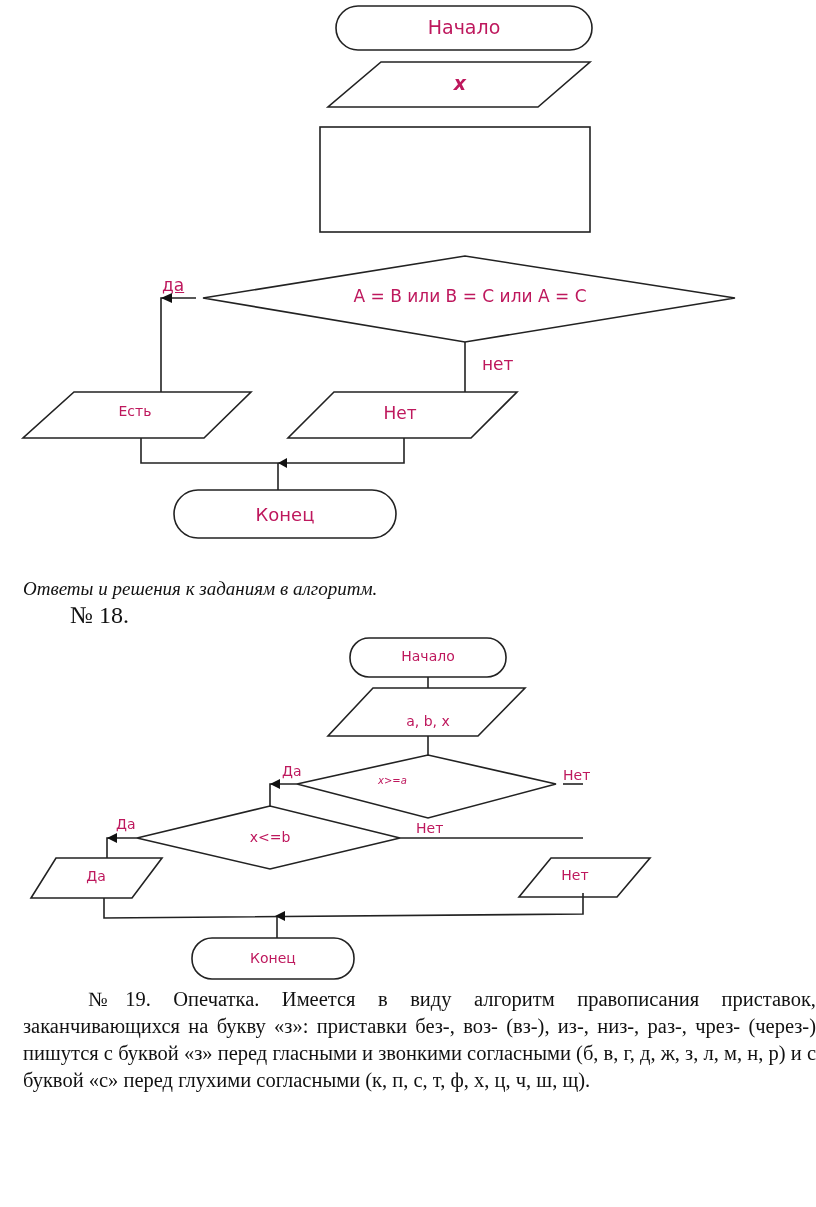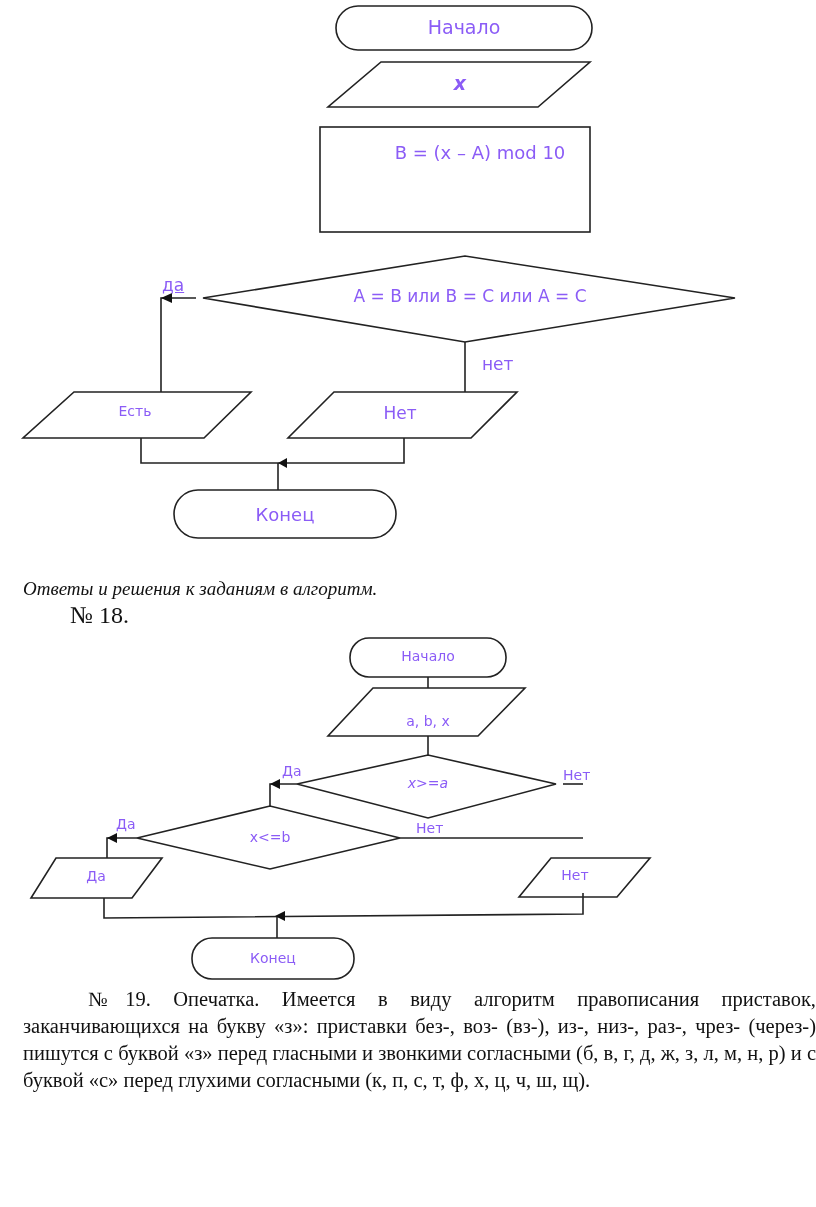--- a/index.html
+++ b/index.html
@@ -1,18 +1,18 @@
 <!DOCTYPE html>
 <html><head>
 <meta charset="utf-8">
 <style>
   html, body { margin: 0; padding: 0; background: #ffffff; }
   body { width: 816px; height: 1207px; position: relative; overflow: hidden; color: #111; }
   svg { position: absolute; left: 0; top: 0; }
-  .lbl { font-family: "DejaVu Sans", sans-serif; position: absolute; color: #8b5cf6; white-space: nowrap; }
+  .lbl { font-family: "DejaVu Sans", sans-serif; position: absolute; color: #be185d; white-space: nowrap; }
   .shape { fill: #fff; stroke: #222; stroke-width: 1.6; }
   .line { fill: none; stroke: #222; stroke-width: 1.6; }
   .arrow { fill: #111; }
   .serif { font-family: "Liberation Serif", serif; }
   .heading-it { position: absolute; left: 23px; top: 578px; font-size: 19px; font-style: italic; }
   .num18 { position: absolute; left: 70px; top: 602px; font-size: 24px; }
   .para { position: absolute; left: 23px; top: 986px; width: 793px; font-size: 20.5px; line-height: 27px; text-align: justify; }
   .para .indent { display: inline-block; width: 48px; }
   .pagenum { position: absolute; left: 816px; top: 1180px; font-family: "DejaVu Sans", sans-serif; font-size: 13px; }
 </style>
@@ -63,35 +63,34 @@
 
   <polyline class="line" points="104,898 104,918 583,914 583,893"></polyline>
   <line class="line" x1="277" y1="916" x2="277" y2="938"></line>
   <polygon class="arrow" points="275,916 285,911 285,921"></polygon>
   <rect class="shape" x="192" y="938" width="162" height="41" rx="20" ry="20"></rect>
 </svg>
 
 <div class="lbl" style="left:336px;top:16px;width:256px;text-align:center;font-size:19px;">Начало</div>
 <div class="lbl" style="left:330px;top:72px;width:260px;text-align:center;font-size:19px;font-weight:bold;font-style:italic;">x</div>
 <div class="lbl" style="left:320px;top:139px;width:320px;text-align:center;font-size:18px;line-height:27px;">
-  <div>B = (x – A) mod 10</div>
 </div>
 <div class="lbl" style="left:290px;top:286px;width:360px;text-align:center;font-size:17px;">A = B или B = C или A = C</div>
 <div class="lbl" style="left:162px;top:275px;font-size:17px;text-decoration:underline;">да</div>
 <div class="lbl" style="left:482px;top:354px;font-size:17px;">нет</div>
 <div class="lbl" style="left:70px;top:403px;width:130px;text-align:center;font-size:14px;">Есть</div>
 <div class="lbl" style="left:335px;top:403px;width:130px;text-align:center;font-size:17px;">Нет</div>
 <div class="lbl" style="left:174px;top:504px;width:222px;text-align:center;font-size:18px;">Конец</div>
 
 <div class="heading-it serif">Ответы и решения к заданиям в алгоритм.</div>
 <div class="num18 serif">№ 18.</div>
 
 <div class="lbl" style="left:350px;top:648px;width:156px;text-align:center;font-size:14px;">Начало</div>
 <div class="lbl" style="left:350px;top:704px;width:156px;text-align:center;font-size:14px;margin-top:9px;">a, b, x</div>
-<div class="lbl" style="left:378px;top:775px;width:100px;text-align:center;font-size:14px;font-style:italic;">x&gt;=a</div>
+<div class="lbl" style="left:378px;top:775px;width:100px;font-size:10px;font-style:italic;">x&gt;=a</div>
 <div class="lbl" style="left:282px;top:763px;font-size:14px;">Да</div>
 <div class="lbl" style="left:563px;top:767px;font-size:14px;">Нет</div>
 <div class="lbl" style="left:220px;top:829px;width:100px;text-align:center;font-size:14px;">x&lt;=b</div>
 <div class="lbl" style="left:116px;top:816px;font-size:14px;">Да</div>
 <div class="lbl" style="left:416px;top:820px;font-size:14px;">Нет</div>
 <div class="lbl" style="left:56px;top:868px;width:80px;text-align:center;font-size:14px;">Да</div>
 <div class="lbl" style="left:535px;top:867px;width:80px;text-align:center;font-size:14px;">Нет</div>
 <div class="lbl" style="left:192px;top:950px;width:162px;text-align:center;font-size:14px;">Конец</div>
 
 <div class="para serif"><span class="indent"></span><span>№19. Опечатка. Имеется в виду алгоритм правописания приставок, заканчивающихся на букву «з»: приставки без-, воз- (вз-), из-, низ-, раз-, чрез- (через-) пишутся с буквой «з» перед гласными и звонкими согласными (б, в, г, д, ж, з, л, м, н, р) и с буквой «с» перед глухими согласными (к, п, с, т, ф, х, ц, ч, ш, щ).</span></div>

